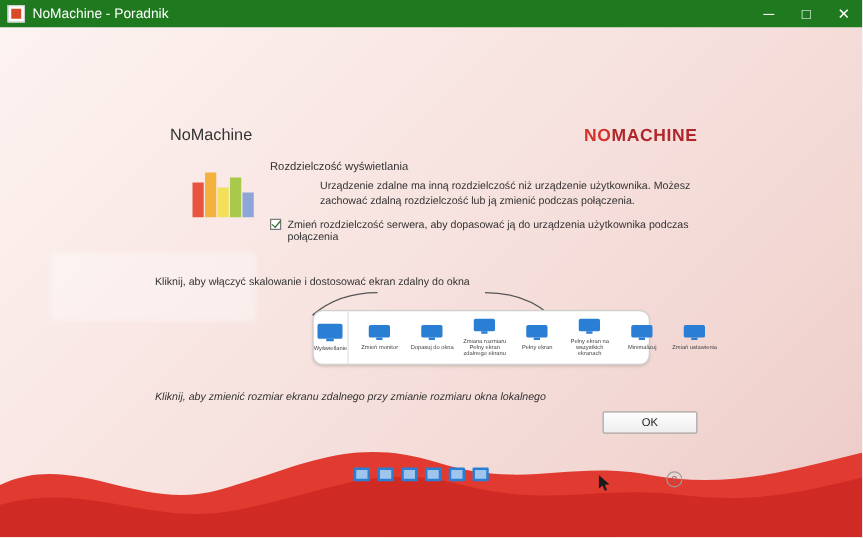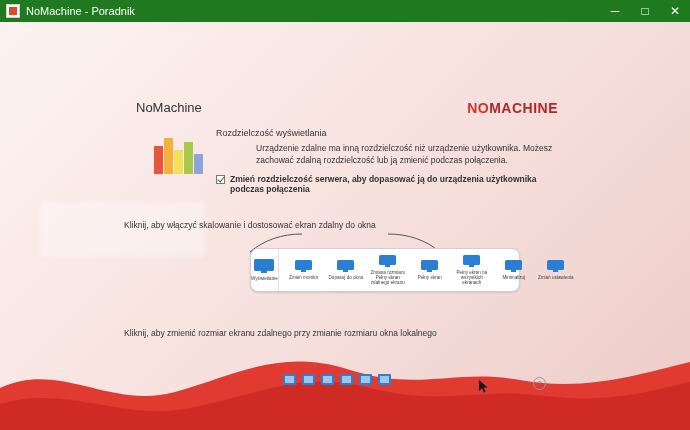--- a/index.html
+++ b/index.html
@@ -146,21 +146,20 @@
   }
   .checkbox-row {
     position: absolute;
     left: 92px;
     top: 104px;
     display: flex;
     align-items: flex-start;
     gap: 5px;
     font-size: 8.5px;
     color: #333333;
-    font-weight: bold;
   }
   .cbox {
     width: 9px;
     height: 9px;
     border: 1px solid #7a7a7a;
     background: #ffffff;
     position: relative;
     flex: 0 0 auto;
     margin-top: 1px;
     box-sizing: border-box;
@@ -179,21 +178,21 @@
   
   .hint {
     position: absolute;
     font-size: 8.5px;
     color: #333333;
     text-align: left;
     width: 442px;
     left: 0;
   }
   .hint.top { top: 150px; }
-  .hint.bottom { top: 258px; }
+  .hint.bottom { top: 242px; font-style: italic; }
   .arrow-left, .arrow-right {
     position: absolute;
     width: 60px;
     height: 26px;
   }
   
   .toolbar-strip {
     position: absolute;
     left: 126px;
     top: 178px;
@@ -453,20 +452,21 @@
         </div>
       </div>
 
       <div class="hint bottom">Kliknij, aby zmienić rozmiar ekranu zdalnego przy zmianie rozmiaru okna lokalnego</div>
 
       <svg class="cursor" viewBox="0 0 10 14">
         <path d="M0,0 L0,11 L3,8.3 L4.9,12.6 L6.6,11.9 L4.8,7.8 L8.6,7.6 Z" fill="#1a1a1a"></path>
       </svg>
 
 
+      <div class="ok-button">OK</div>
     </div>
 
     <div class="icon-row">
       <div class="mini-icon"></div>
       <div class="mini-icon"></div>
       <div class="mini-icon"></div>
       <div class="mini-icon"></div>
       <div class="mini-icon"></div>
       <div class="mini-icon"></div>
     </div>

